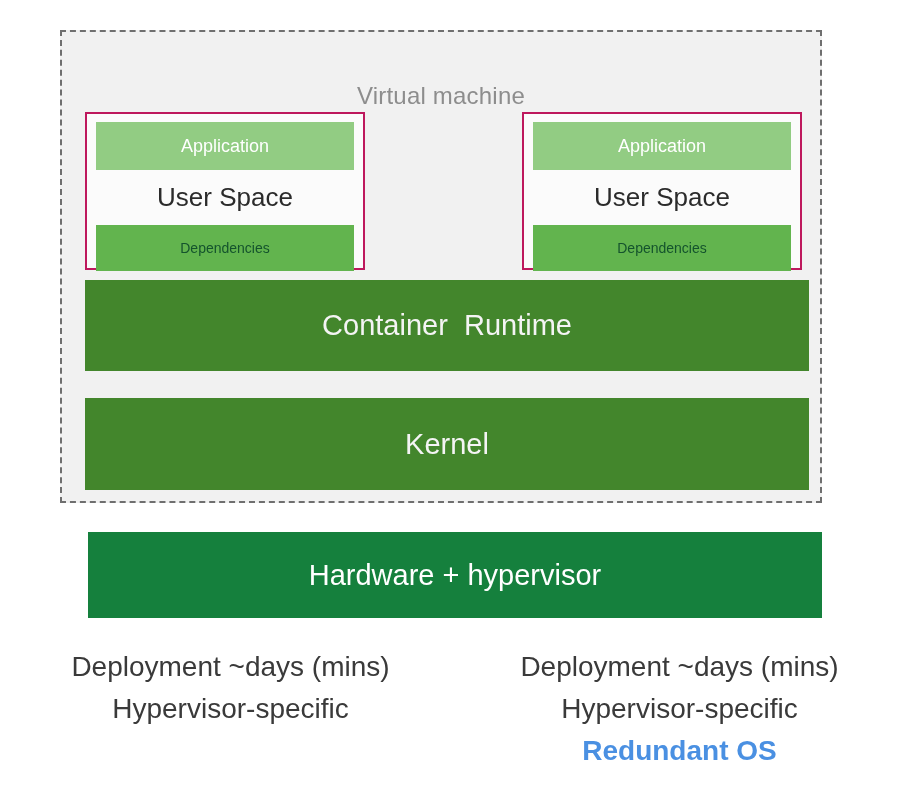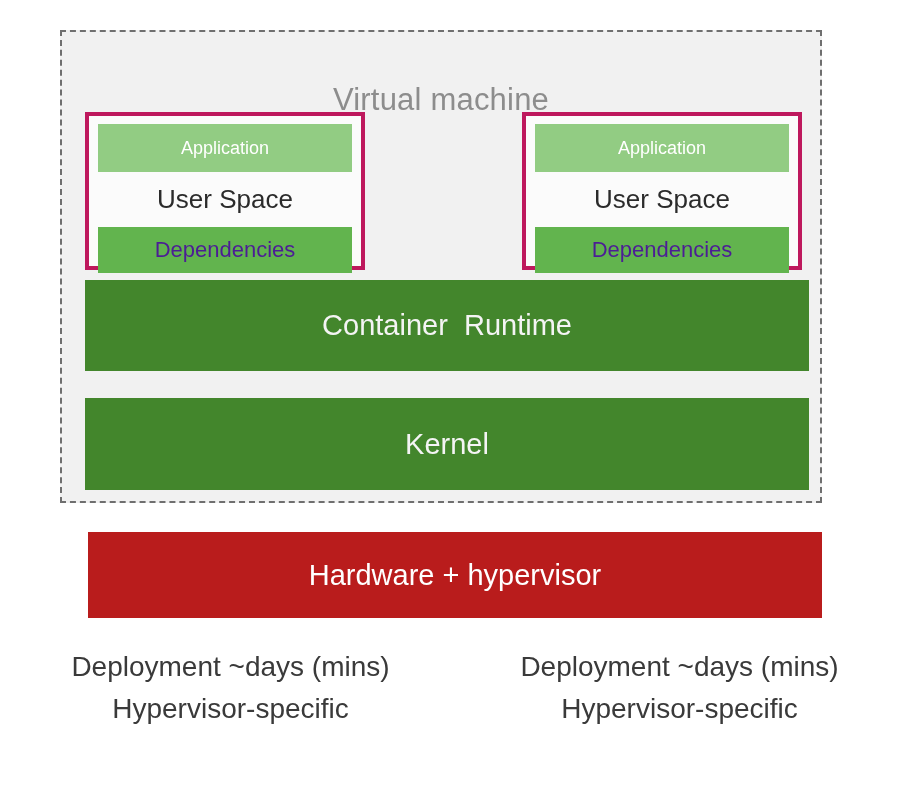--- a/index.html
+++ b/index.html
@@ -35,35 +35,35 @@
     background: #f1f1f1;
     border: 2px dashed #6f6f6f;
   }
 
   .vm-title {
     position: absolute;
     left: 0;
     top: 50px;
     width: 100%;
     text-align: center;
-    font-size: 31px;
+    font-size: 24px;
     color: #8d8d8d;
     letter-spacing: 0.2px;
     white-space: nowrap;
   }
 
   
   .container-card {
     position: absolute;
     top: 80px;
     width: 280px;
     height: 158px;
     box-sizing: border-box;
     background: #fbfbfb;
-    border: 4px solid #be185d;
+    border: 2px solid #be185d;
     padding: 8px 9px;
   }
   .container-card.left  { left: 23px; }
   .container-card.right { left: 460px; }
 
   .app-bar {
     height: 48px;
     background: #92cc83;
     display: flex;
     align-items: center;
@@ -81,22 +81,22 @@
     font-size: 26px;
     background: transparent;
   }
 
   .deps-bar {
     height: 46px;
     background: #62b44e;
     display: flex;
     align-items: center;
     justify-content: center;
-    color: #4c1d95;
-    font-size: 22px;
+    color: #14532d;
+    font-size: 14px;
   }
 
   
   .green-bar {
     position: absolute;
     left: 23px;
     width: 724px;
     background: #43862c;
     display: flex;
     align-items: center;
@@ -114,21 +114,21 @@
     height: 92px;
   }
 
   
   .hardware-bar {
     position: absolute;
     left: 88px;
     top: 532px;
     width: 734px;
     height: 86px;
-    background: #b91c1c;
+    background: #15803d;
     display: flex;
     align-items: center;
     justify-content: center;
     color: #ffffff;
     font-size: 29px;
   }
 
   
   .captions {
     position: absolute;
@@ -185,17 +185,18 @@
   <div class="captions">
 
     <div class="caption-col">
       <div class="caption-line">Deployment ~days (mins)</div>
       <div class="caption-line">Hypervisor-specific</div>
     </div>
 
     <div class="caption-col">
       <div class="caption-line">Deployment ~days (mins)</div>
       <div class="caption-line">Hypervisor-specific</div>
+      <div class="caption-line accent">Redundant OS</div>
     </div>
 
   </div>
 
 </div>
 
 </body></html>

